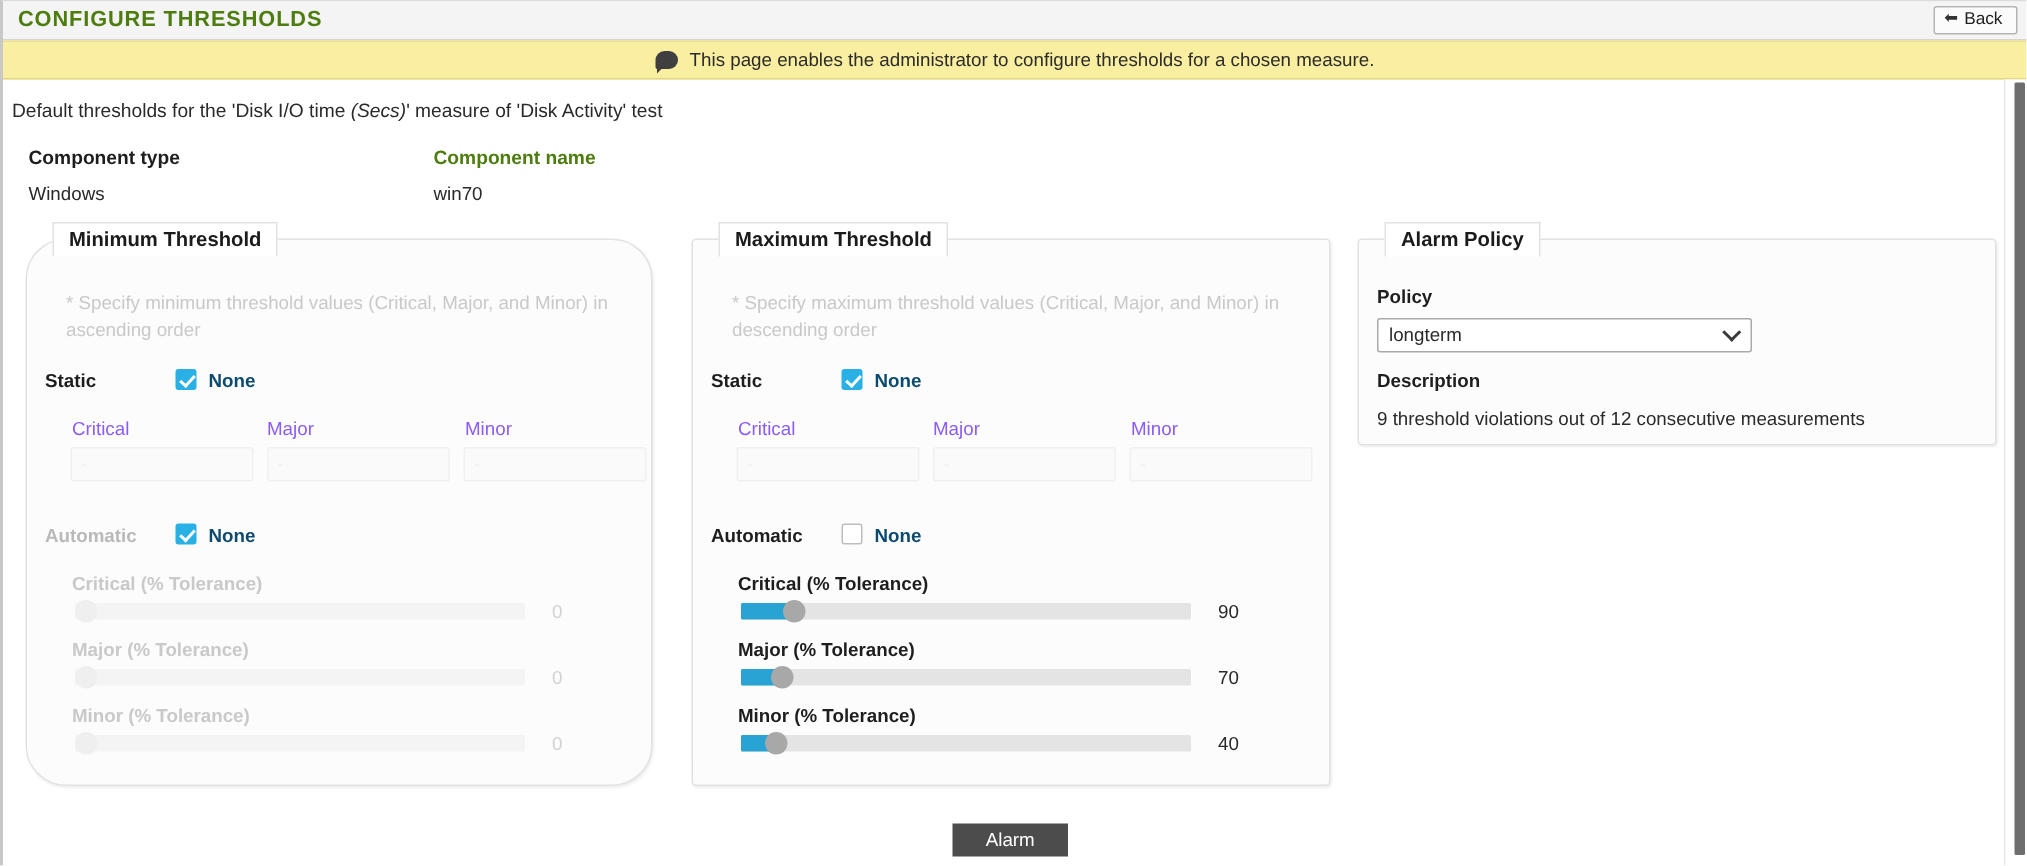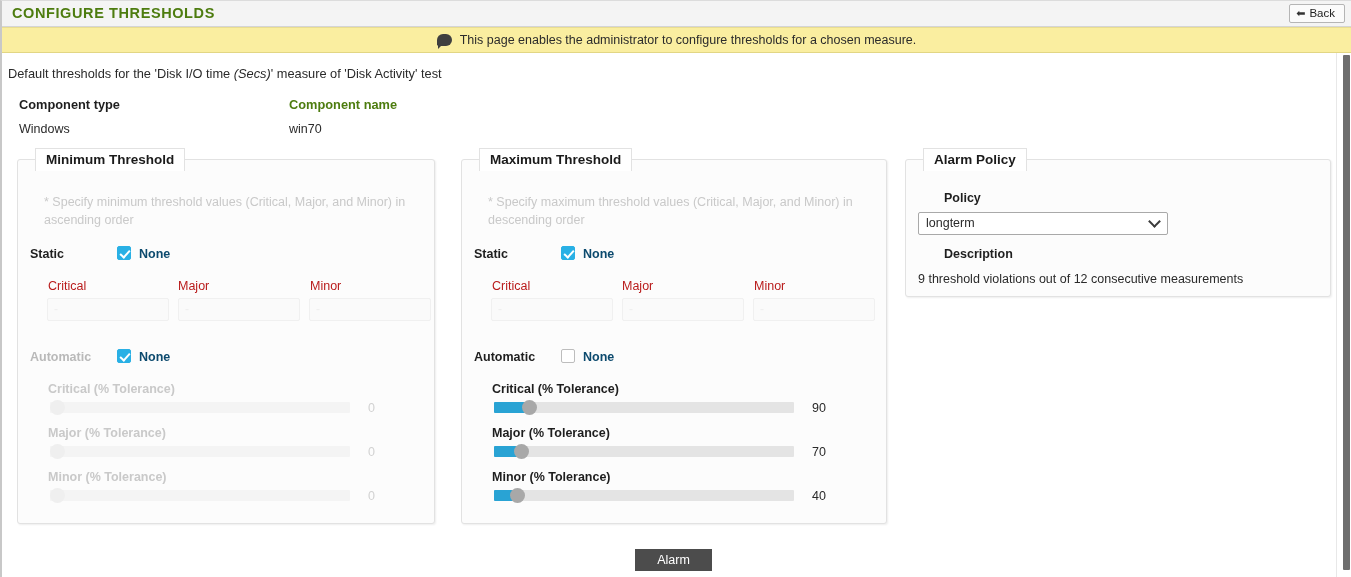--- a/index.html
+++ b/index.html
@@ -93,21 +93,21 @@
   .panel-legend {
     position: absolute; top: -12px; left: 17px;
     background: #ffffff;
     border: 1px solid #e2e2e2;
     border-bottom: none;
     padding: 3px 10px 3px 10px;
     font-size: 13.5px; font-weight: bold;
     color: #1b1b1b;
     line-height: 1.2;
   }
-  #panel-min { left: 15px;  top: 158px; width: 418px; height: 365px; }
+  #panel-min { left: 15px;  top: 158px; width: 418px; height: 365px; border-radius: 27px; }
   #panel-max { left: 459px; top: 158px; width: 426px; height: 365px; }
   #panel-alarm { left: 903px; top: 158px; width: 426px; height: 138px; padding-left: 13px; }
 
   .hint {
     position: absolute; left: 26px; top: 33px;
     width: 370px;
     font-size: 12.5px; line-height: 1.45;
     color: #c9c9c9;
   }
 
@@ -141,21 +141,21 @@
   }
   .cb-text {
     position: absolute;
     font-size: 12.5px; font-weight: bold; color: #0c4a6e;
   }
 
   
   .field-label {
     position: absolute;
     font-size: 12.5px;
-    color: #b91c1c;
+    color: #8b5cf6;
   }
   .field-box {
     position: absolute;
     height: 23px;
     background: #fafafa;
     border: 1px solid #f0f0f0;
     border-radius: 2px;
   }
   .field-box .ph {
     position: absolute; left: 6px; top: 3px;
@@ -192,21 +192,21 @@
   .sval {
     position: absolute;
     font-size: 12.5px;
   }
   .sval.on  { color: #2a2a2a; }
   .sval.off { color: #d2d2d2; }
 
   
   .ap-label {
     position: absolute;
-    font-size: 12.5px; font-weight: bold; color: #1e1e1e; margin-left: 26px;
+    font-size: 12.5px; font-weight: bold; color: #1e1e1e;
   }
   .ap-select {
     position: absolute; left: 12px; top: 52px;
     width: 250px; height: 23px;
     background: #ffffff;
     border: 1px solid #a9a9a9;
     border-radius: 2px;
     cursor: pointer;
   }
   .ap-select .sel-text {

